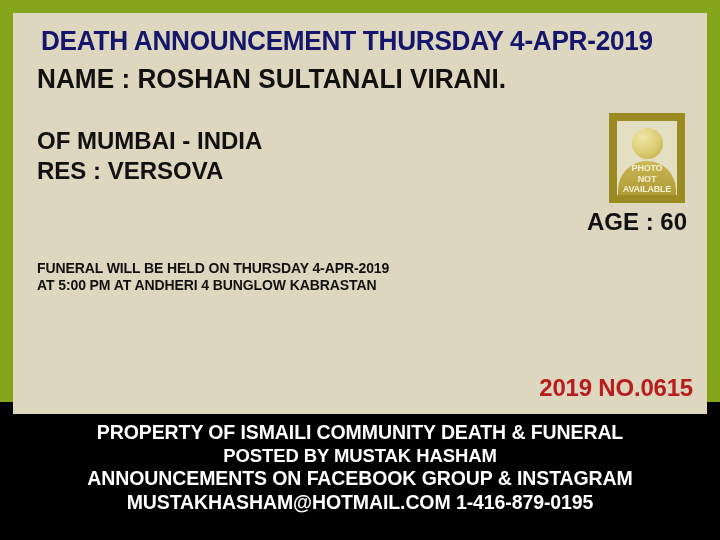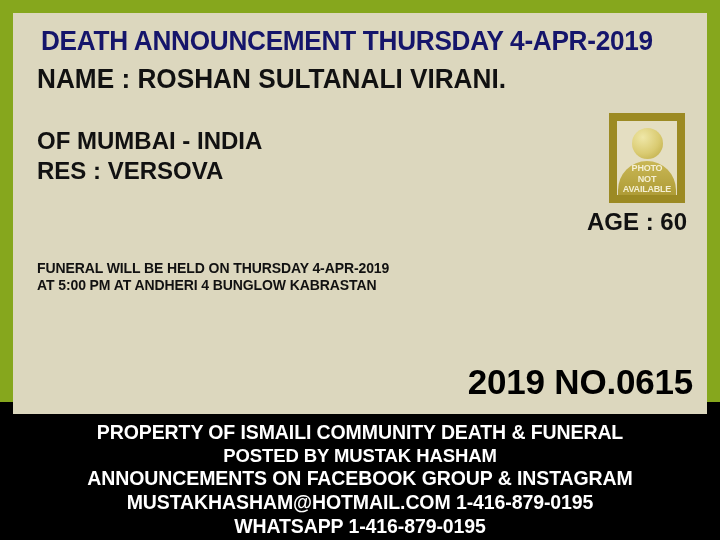--- a/index.html
+++ b/index.html
@@ -95,22 +95,22 @@
     margin: 0 0 0 2px;
     white-space: nowrap;
     letter-spacing: -0.1px;
   }
 
   
   .ref-number {
     position: absolute;
     right: 14px;
     bottom: 12px;
-    color: #000000;
-    font-size: 35px;
+    color: #b91c1c;
+    font-size: 24px;
     font-weight: bold;
     white-space: nowrap;
     letter-spacing: -0.2px;
   }
 
   
   .photo-box {
     position: absolute;
     right: 22px;
     top: 100px;
@@ -231,16 +231,15 @@
       </div>
 
     </div>
   </div>
 
   <div class="footer">
     <div class="footer-line l2">PROPERTY OF ISMAILI COMMUNITY DEATH &amp; FUNERAL</div>
     <div class="footer-line l1">POSTED BY MUSTAK HASHAM</div>
     <div class="footer-line l3">ANNOUNCEMENTS ON FACEBOOK GROUP &amp; INSTAGRAM</div>
     <div class="footer-line l4">MUSTAKHASHAM@HOTMAIL.COM 1-416-879-0195</div>
-    <div class="footer-line l5">WHATSAPP 1-416-879-0195</div>
   </div>
 
 </div>
 
 </body></html>

